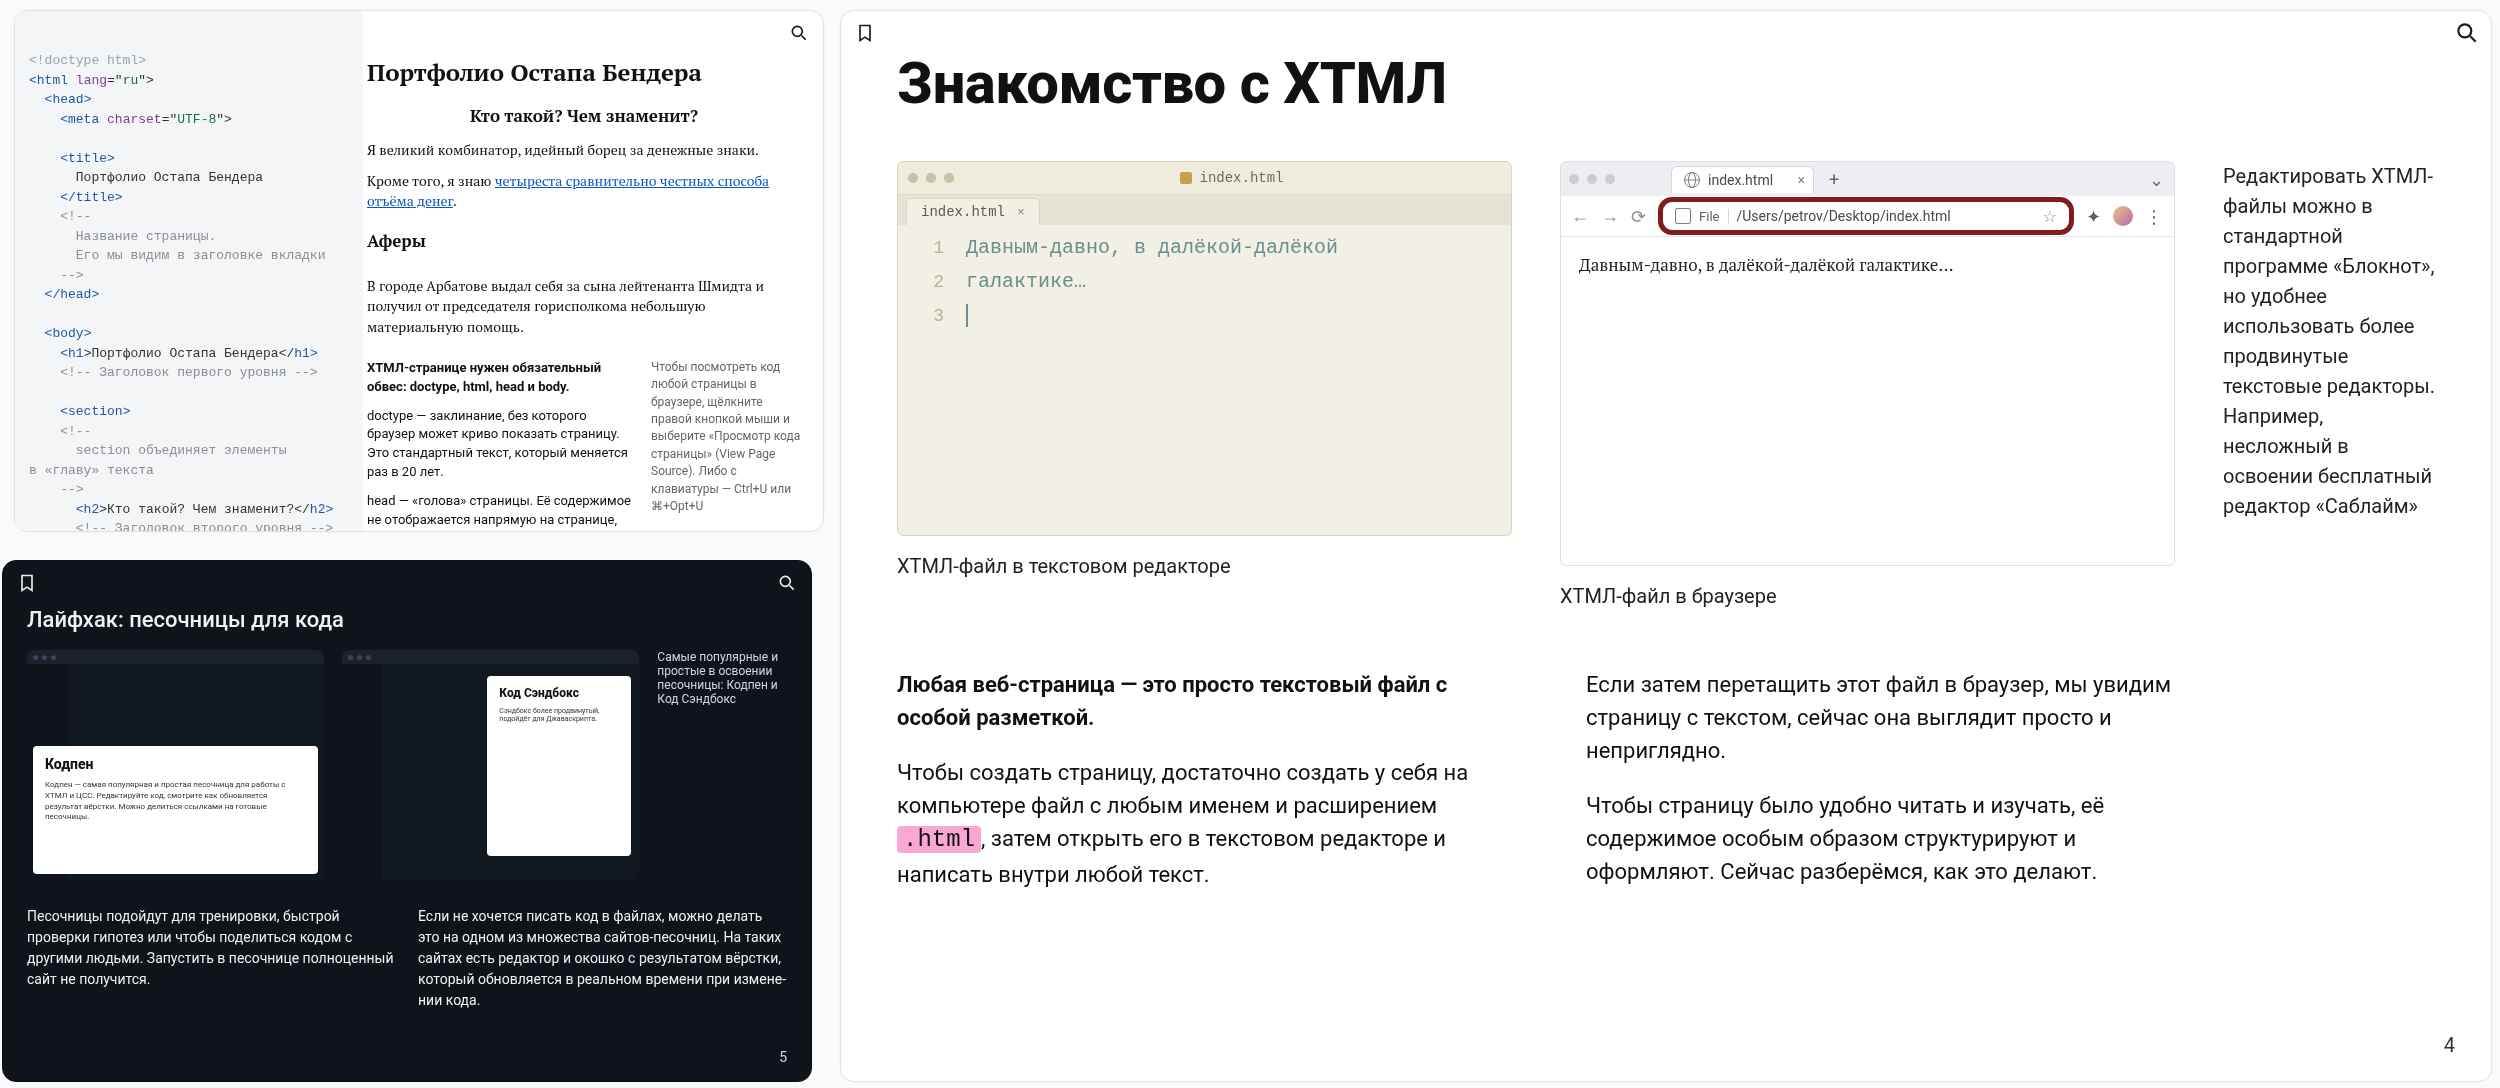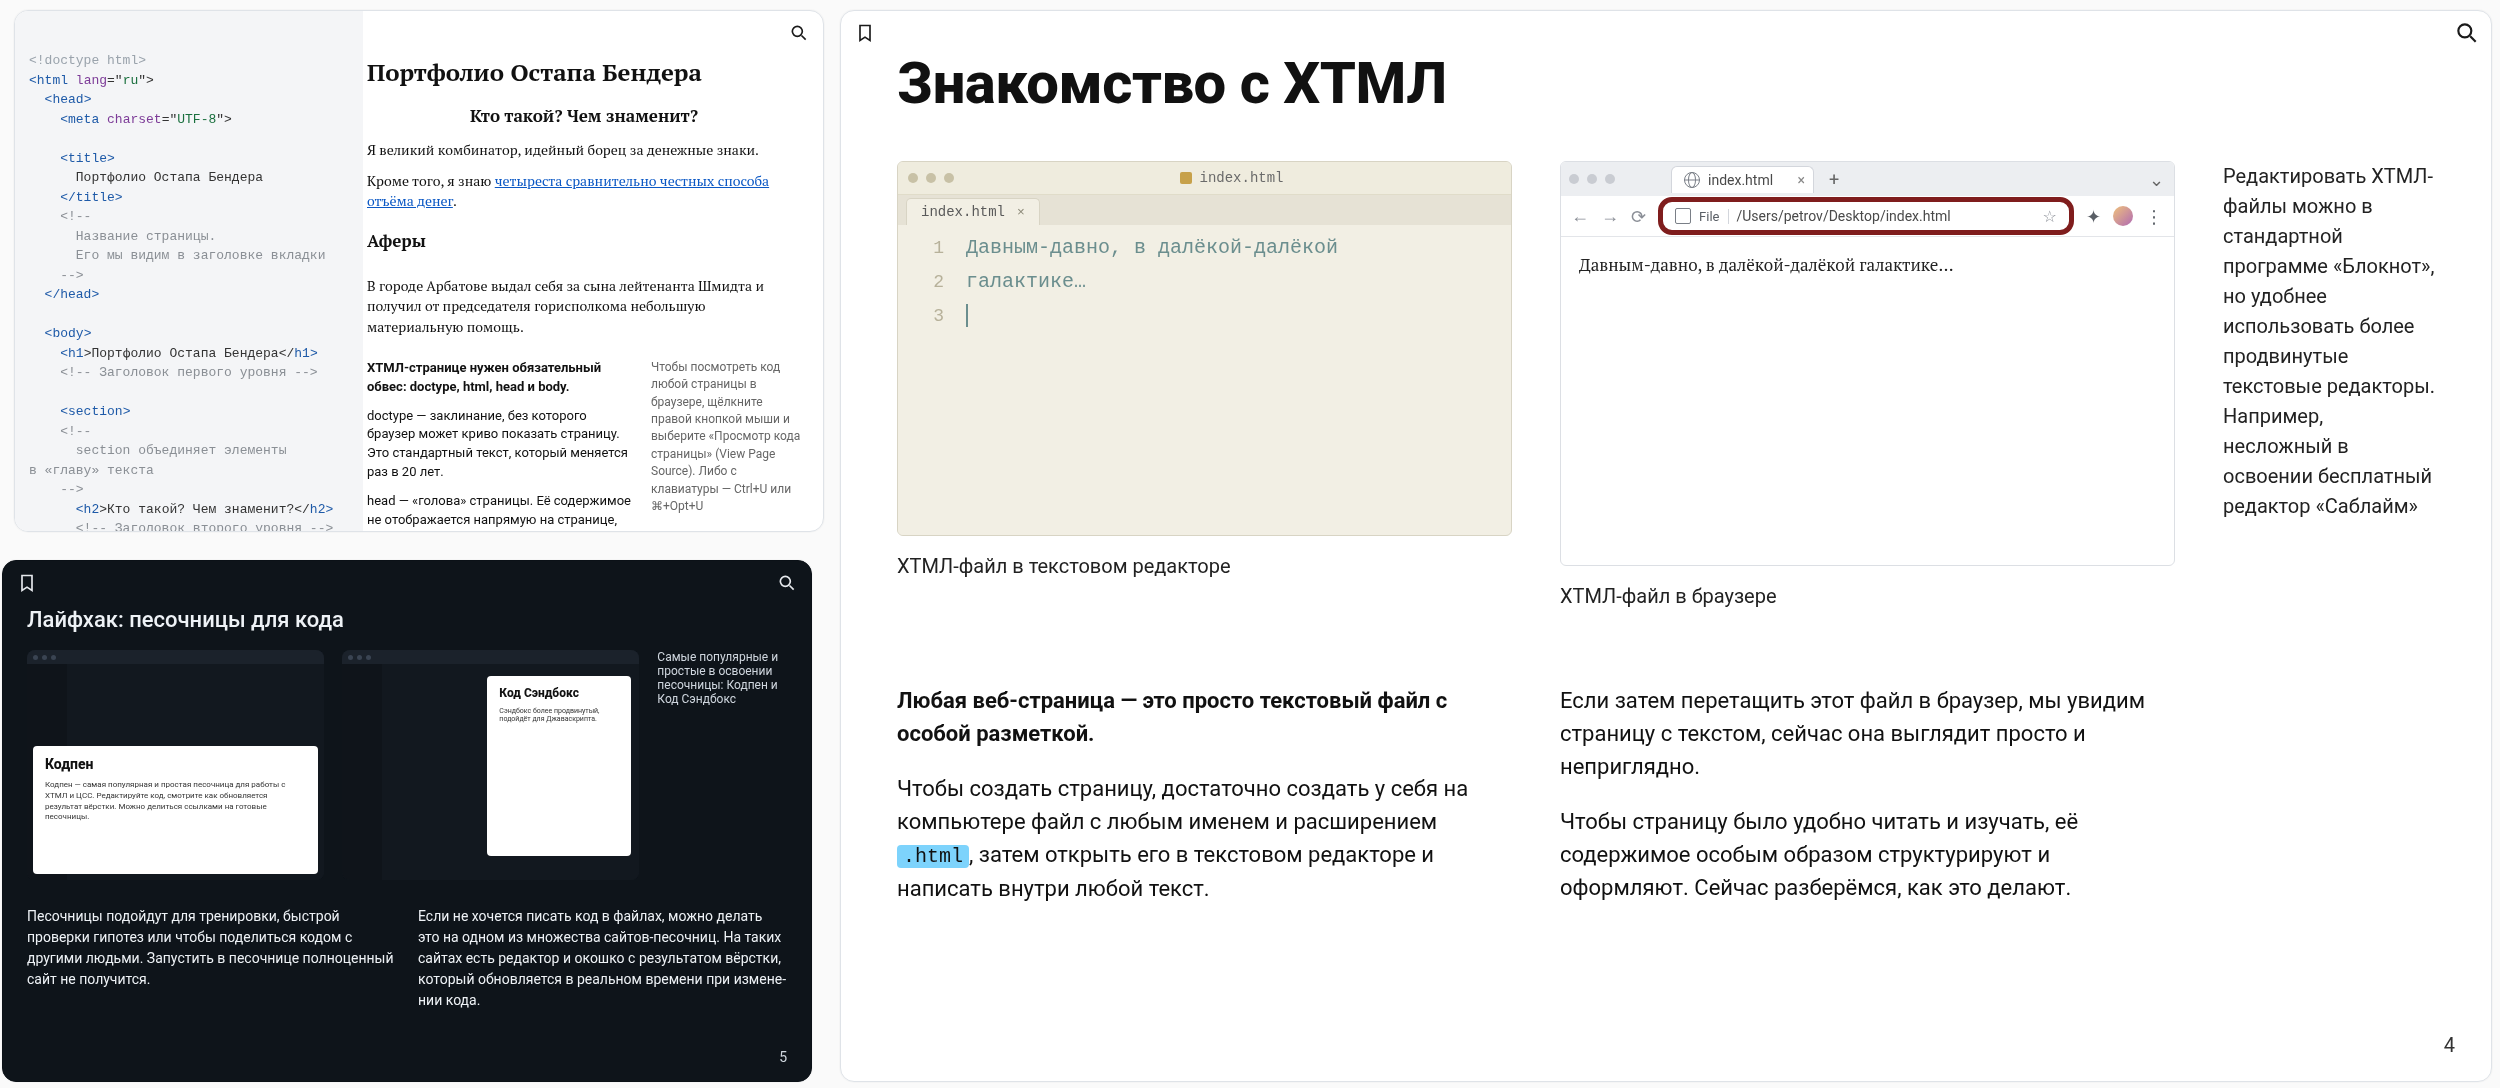--- a/index.html
+++ b/index.html
@@ -120,24 +120,24 @@
   .browser .toolbar .url .fileicon{width:14px;height:14px;border:1.5px solid #7a7f87;border-radius:2px;position:relative;}
   .browser .toolbar .url .pill{font-size:13px;color:#5a5f66;border-right:1px solid #d3d6dc;padding-right:8px;}
   .browser .toolbar .url .flex{flex:1;}
   .browser .toolbar .url .star{font-size:16px;color:#8a8e96;}
   .browser .toolbar .ext{color:#5a5f66;font-size:18px;}
   .browser .toolbar .avatar{width:20px;height:20px;border-radius:50%;background:linear-gradient(135deg,#f0c27b,#b06ab3);}  
   .browser .toolbar .more{font-size:18px;color:#5a5f66;letter-spacing:1px;}
   .browser .page{min-height:296px;padding:16px 18px;font-family:var(--serif);font-size:17px;color:#222;}
 
   #panelC .caption{margin-top:18px;font-size:20px;color:#222;}
-  #panelC .textcols{display:flex;gap:48px;margin-top:76px;}
+  #panelC .textcols{display:flex;gap:74px;margin-top:60px;}
   #panelC .textcols .col{width:615px;font-size:22px;line-height:1.5;}
   #panelC .textcols p{margin:0 0 22px;}
-  #panelC code.inline{font-family:var(--mono);background:#7dd3fc;padding:0 6px;border-radius:4px;font-size:20px;}
+  #panelC code.inline{font-family:var(--mono);background:#f9a8d4;padding:0 6px;border-radius:4px;font-size:24px;}
   #panelC .pagenum{position:absolute;right:36px;bottom:24px;font-size:20px;color:#333;}
 </style>
 </head>
 <body>
 
 <div class="stage">
 
   <section id="panelA" class="panel">
     <div class="corner-icons">
       <span class="ico">

